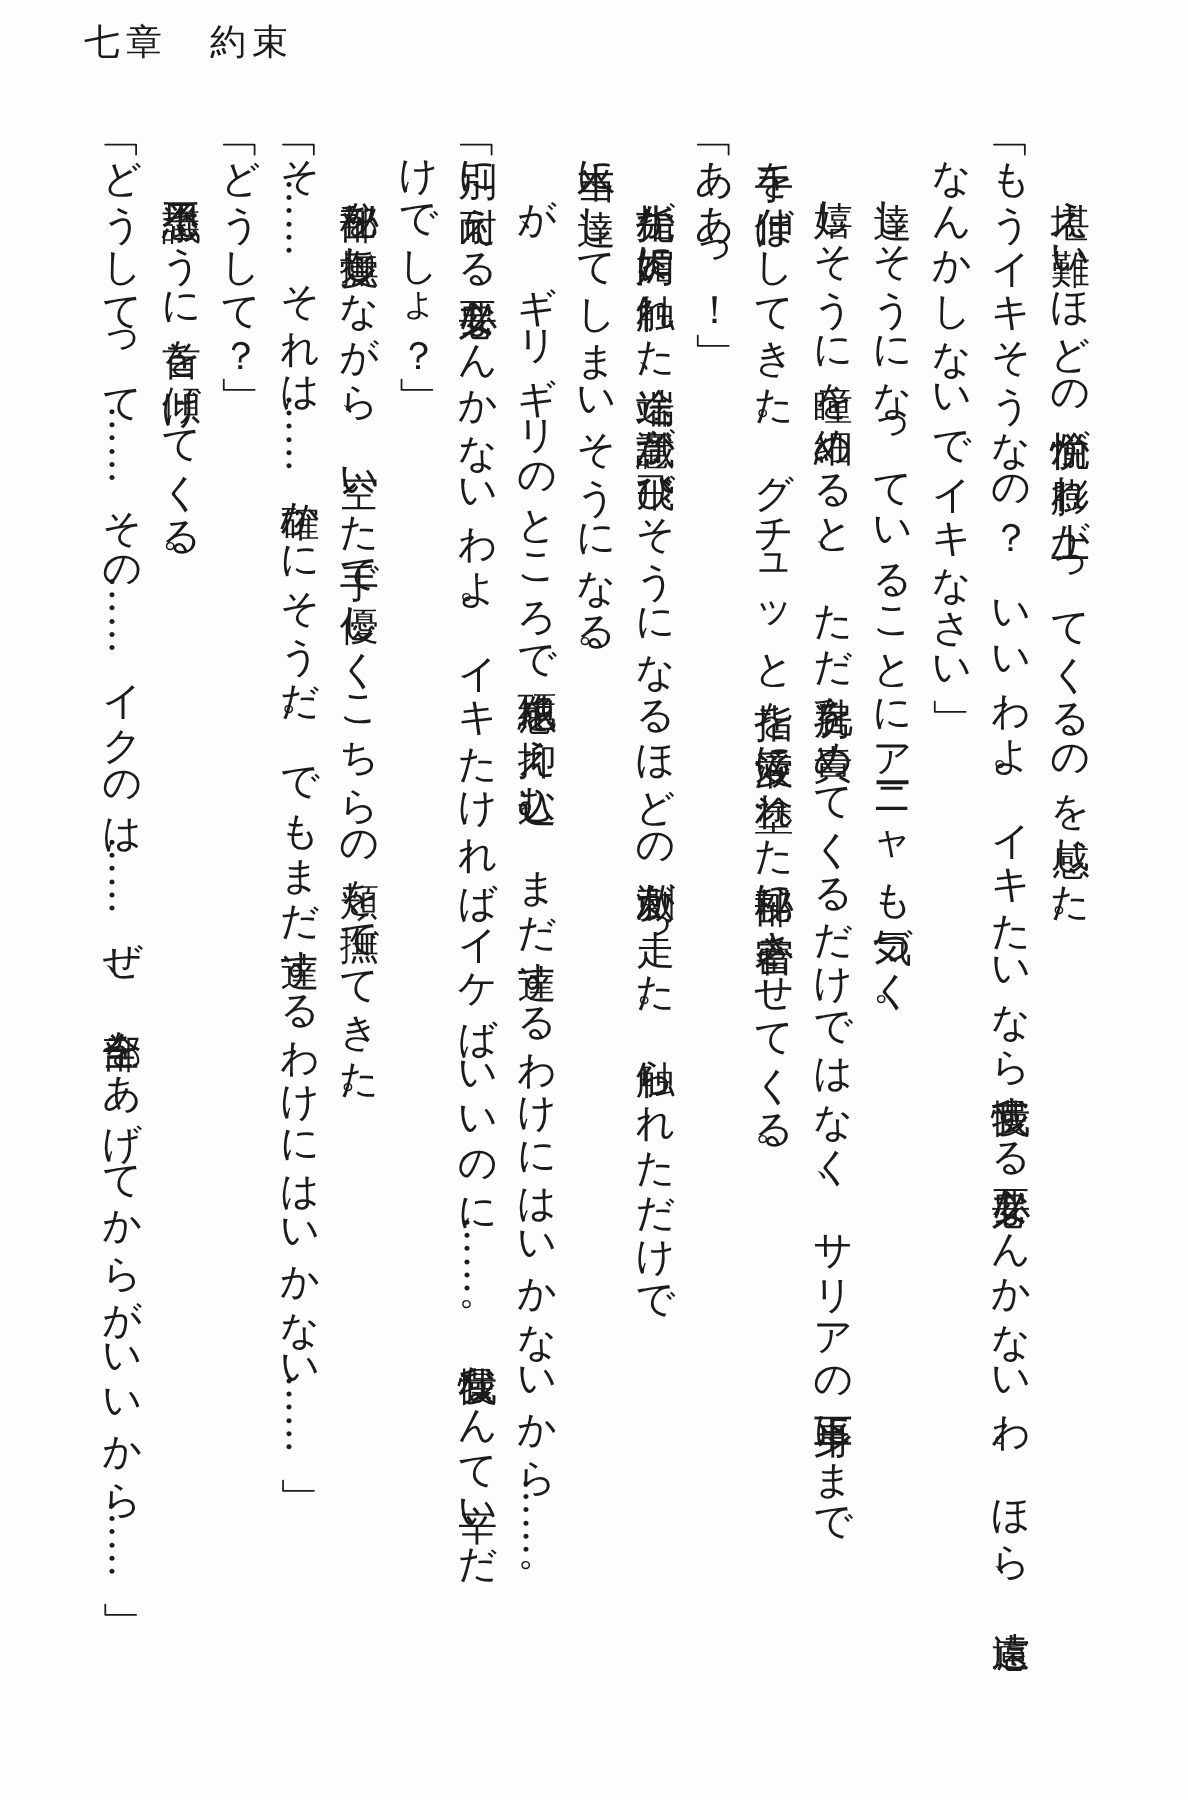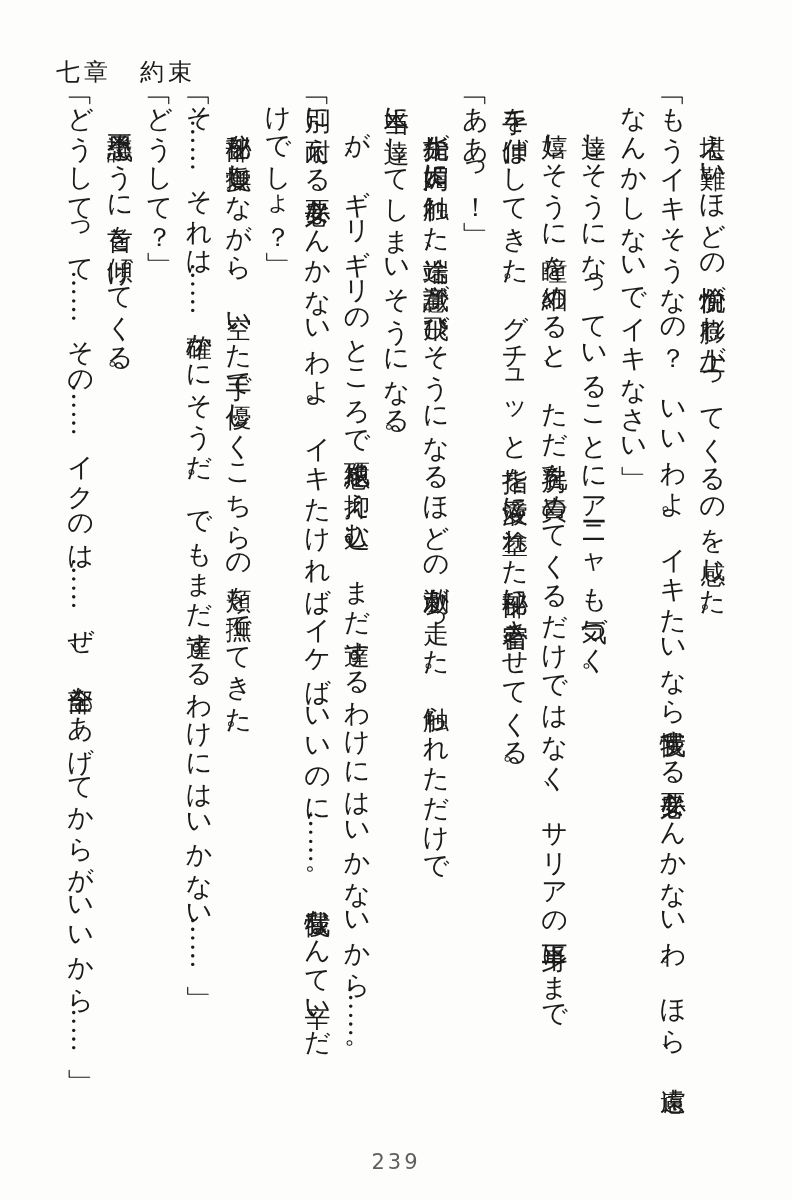--- a/index.html
+++ b/index.html
@@ -22,21 +22,20 @@
     inset: 0;
   }
   .chapter-header {
     position: absolute;
     top: 12px;
     left: 56px;
     font-size: 24px;
     color: var(--text, #1b1b1b);
     letter-spacing: 4px;
     white-space: pre;
-    margin-top: 44px;
   }
   .text-body {
     position: absolute;
     top: 88px;
     right: 60px;
     height: 1048px;
     writing-mode: vertical-rl;
     text-orientation: mixed;
     font-size: 26px;
     color: var(--text, #1b1b1b);
@@ -79,14 +78,13 @@
       <p>　が、ギリギリのところで絶頂感を抑え込む。まだ達するわけにはいかないから……。</p>
       <p>「別に耐える必要なんかないわよ。イキたければイケばいいのに……。我慢なんて辛いだ</p>
       <p>けでしょ？」</p>
       <p>　秘部を愛撫しながら、空いた手で優しくこちらの頬を撫でてきた。</p>
       <p>「そ……それは……確かにそうだ。でもまだ達するわけにはいかない……」</p>
       <p>「どうして？」</p>
       <p>　不思議そうに首を傾げてくる。</p>
       <p>「どうしてって……その……イクのは……ぜ、全部をあげてからがいいから……」</p>
     </div>
 
-  <div class="page-number">239</div>
 </div>
 
 </body></html>

